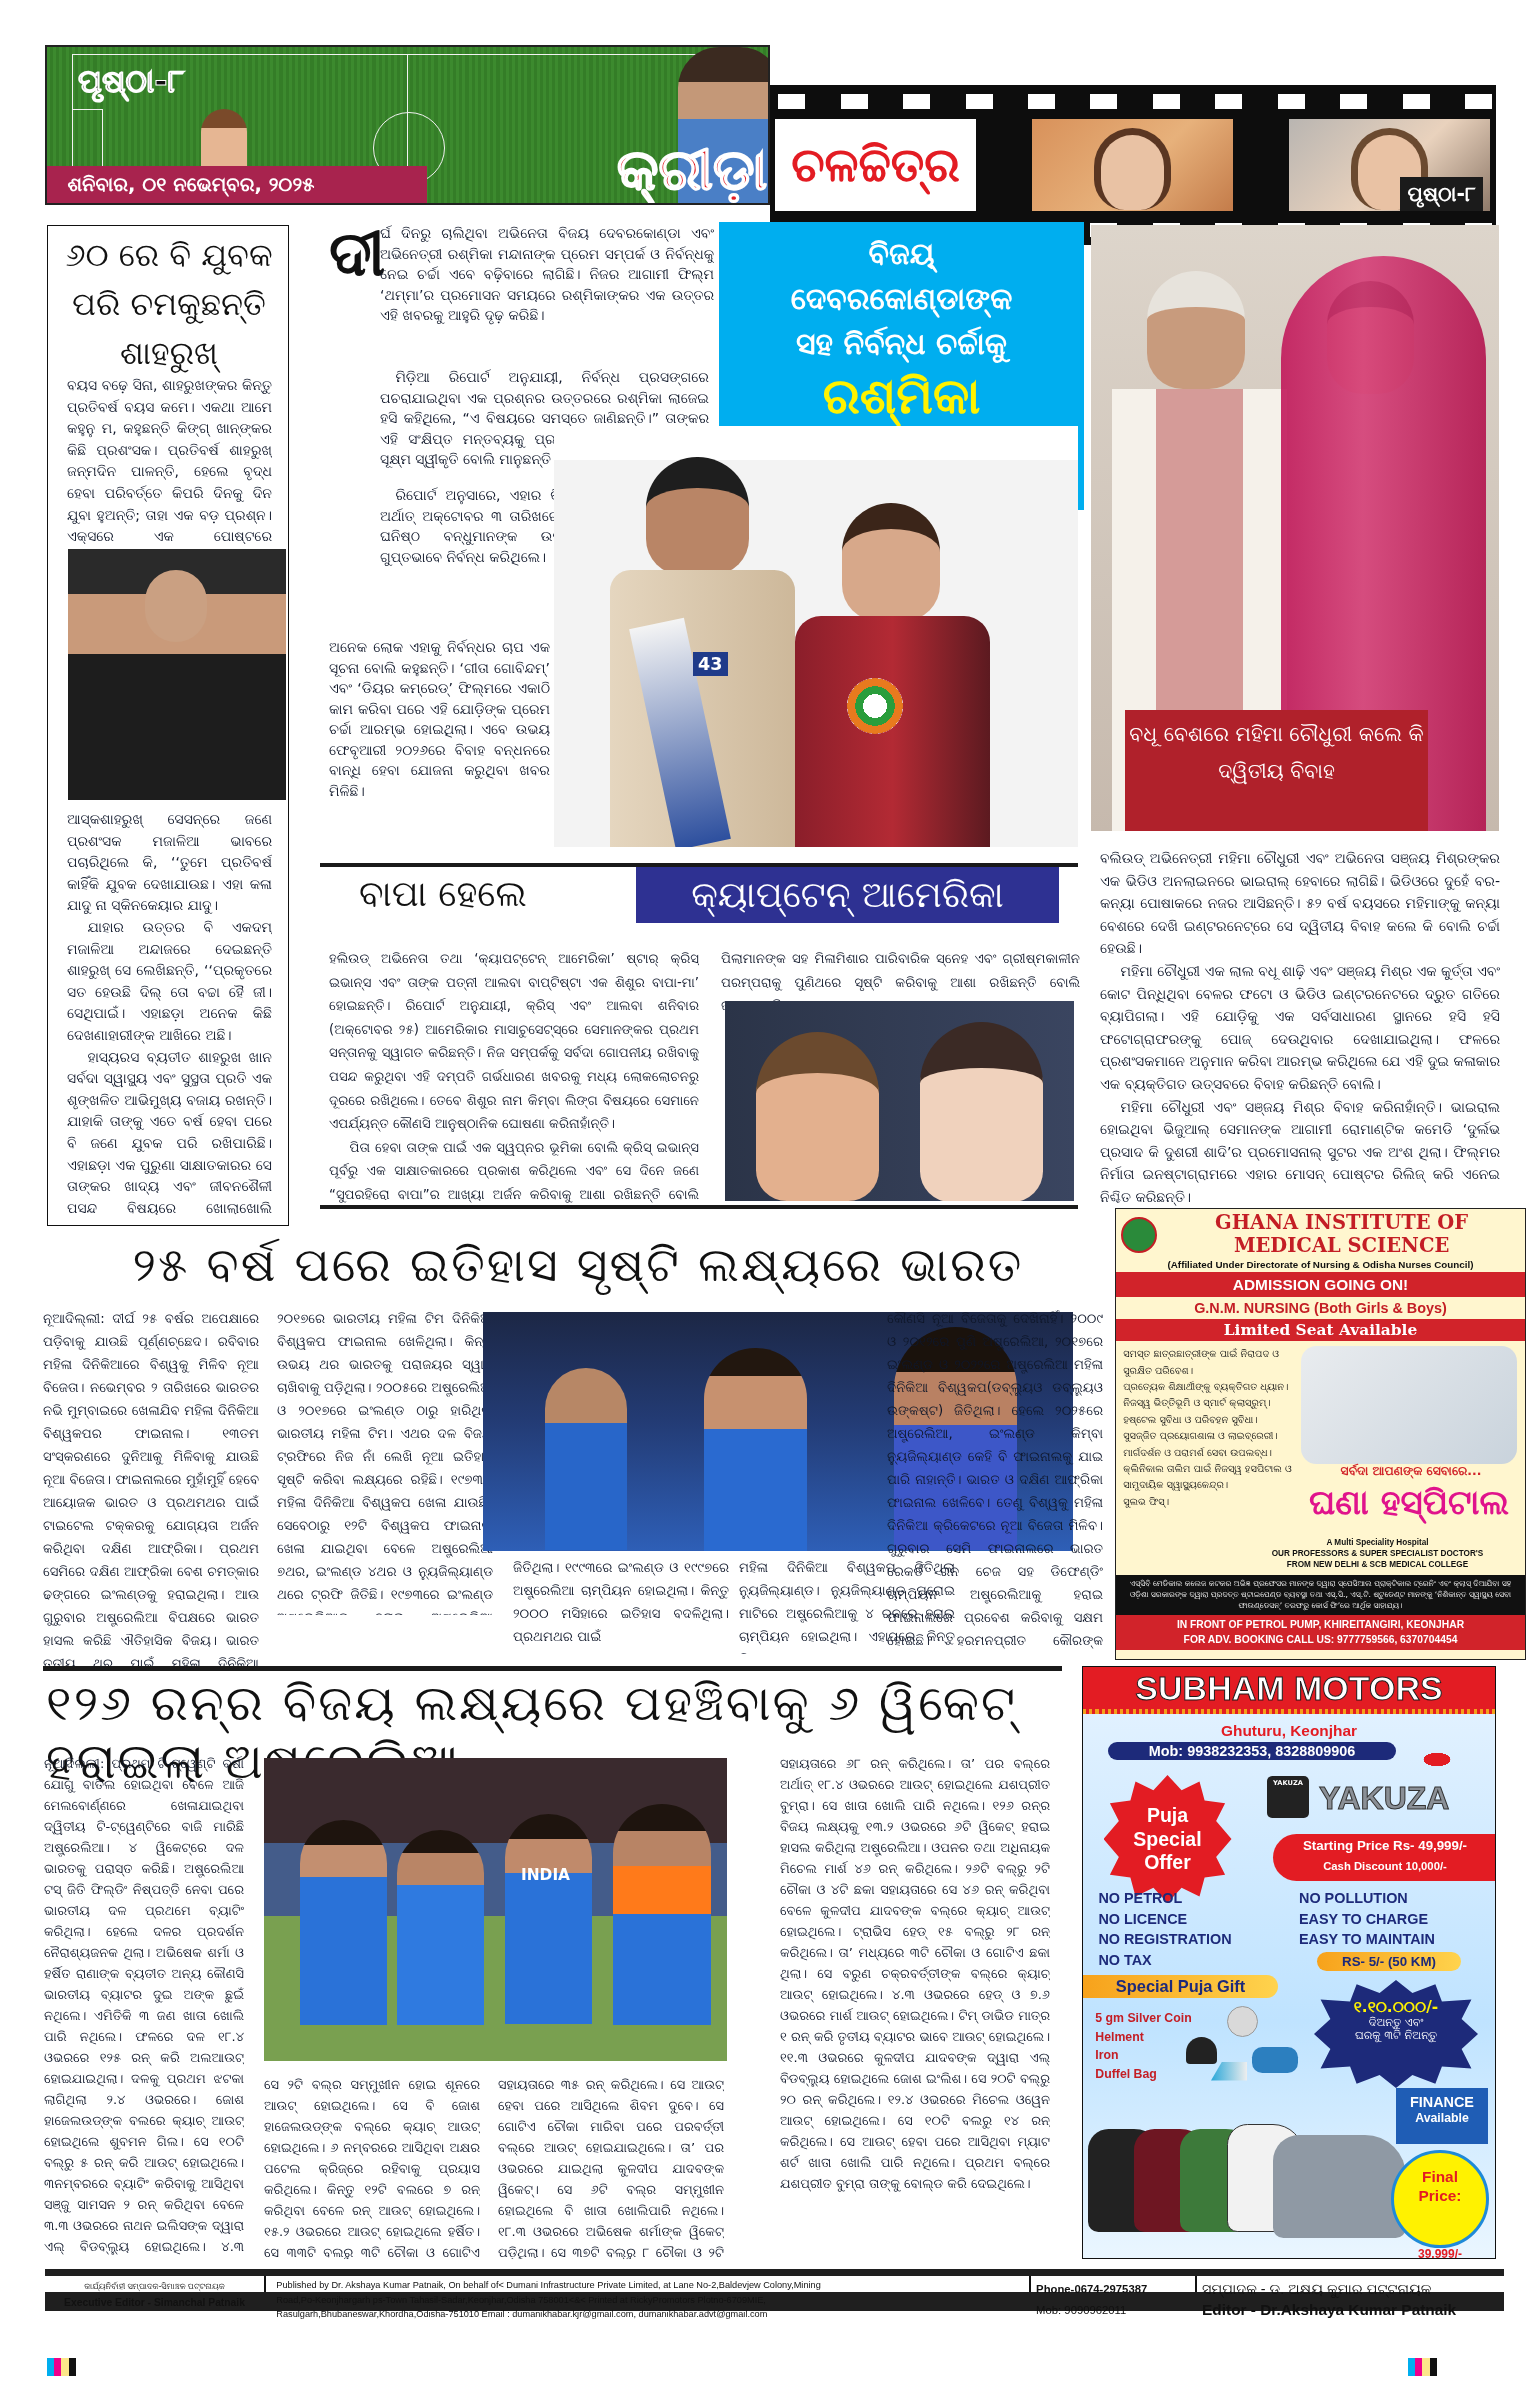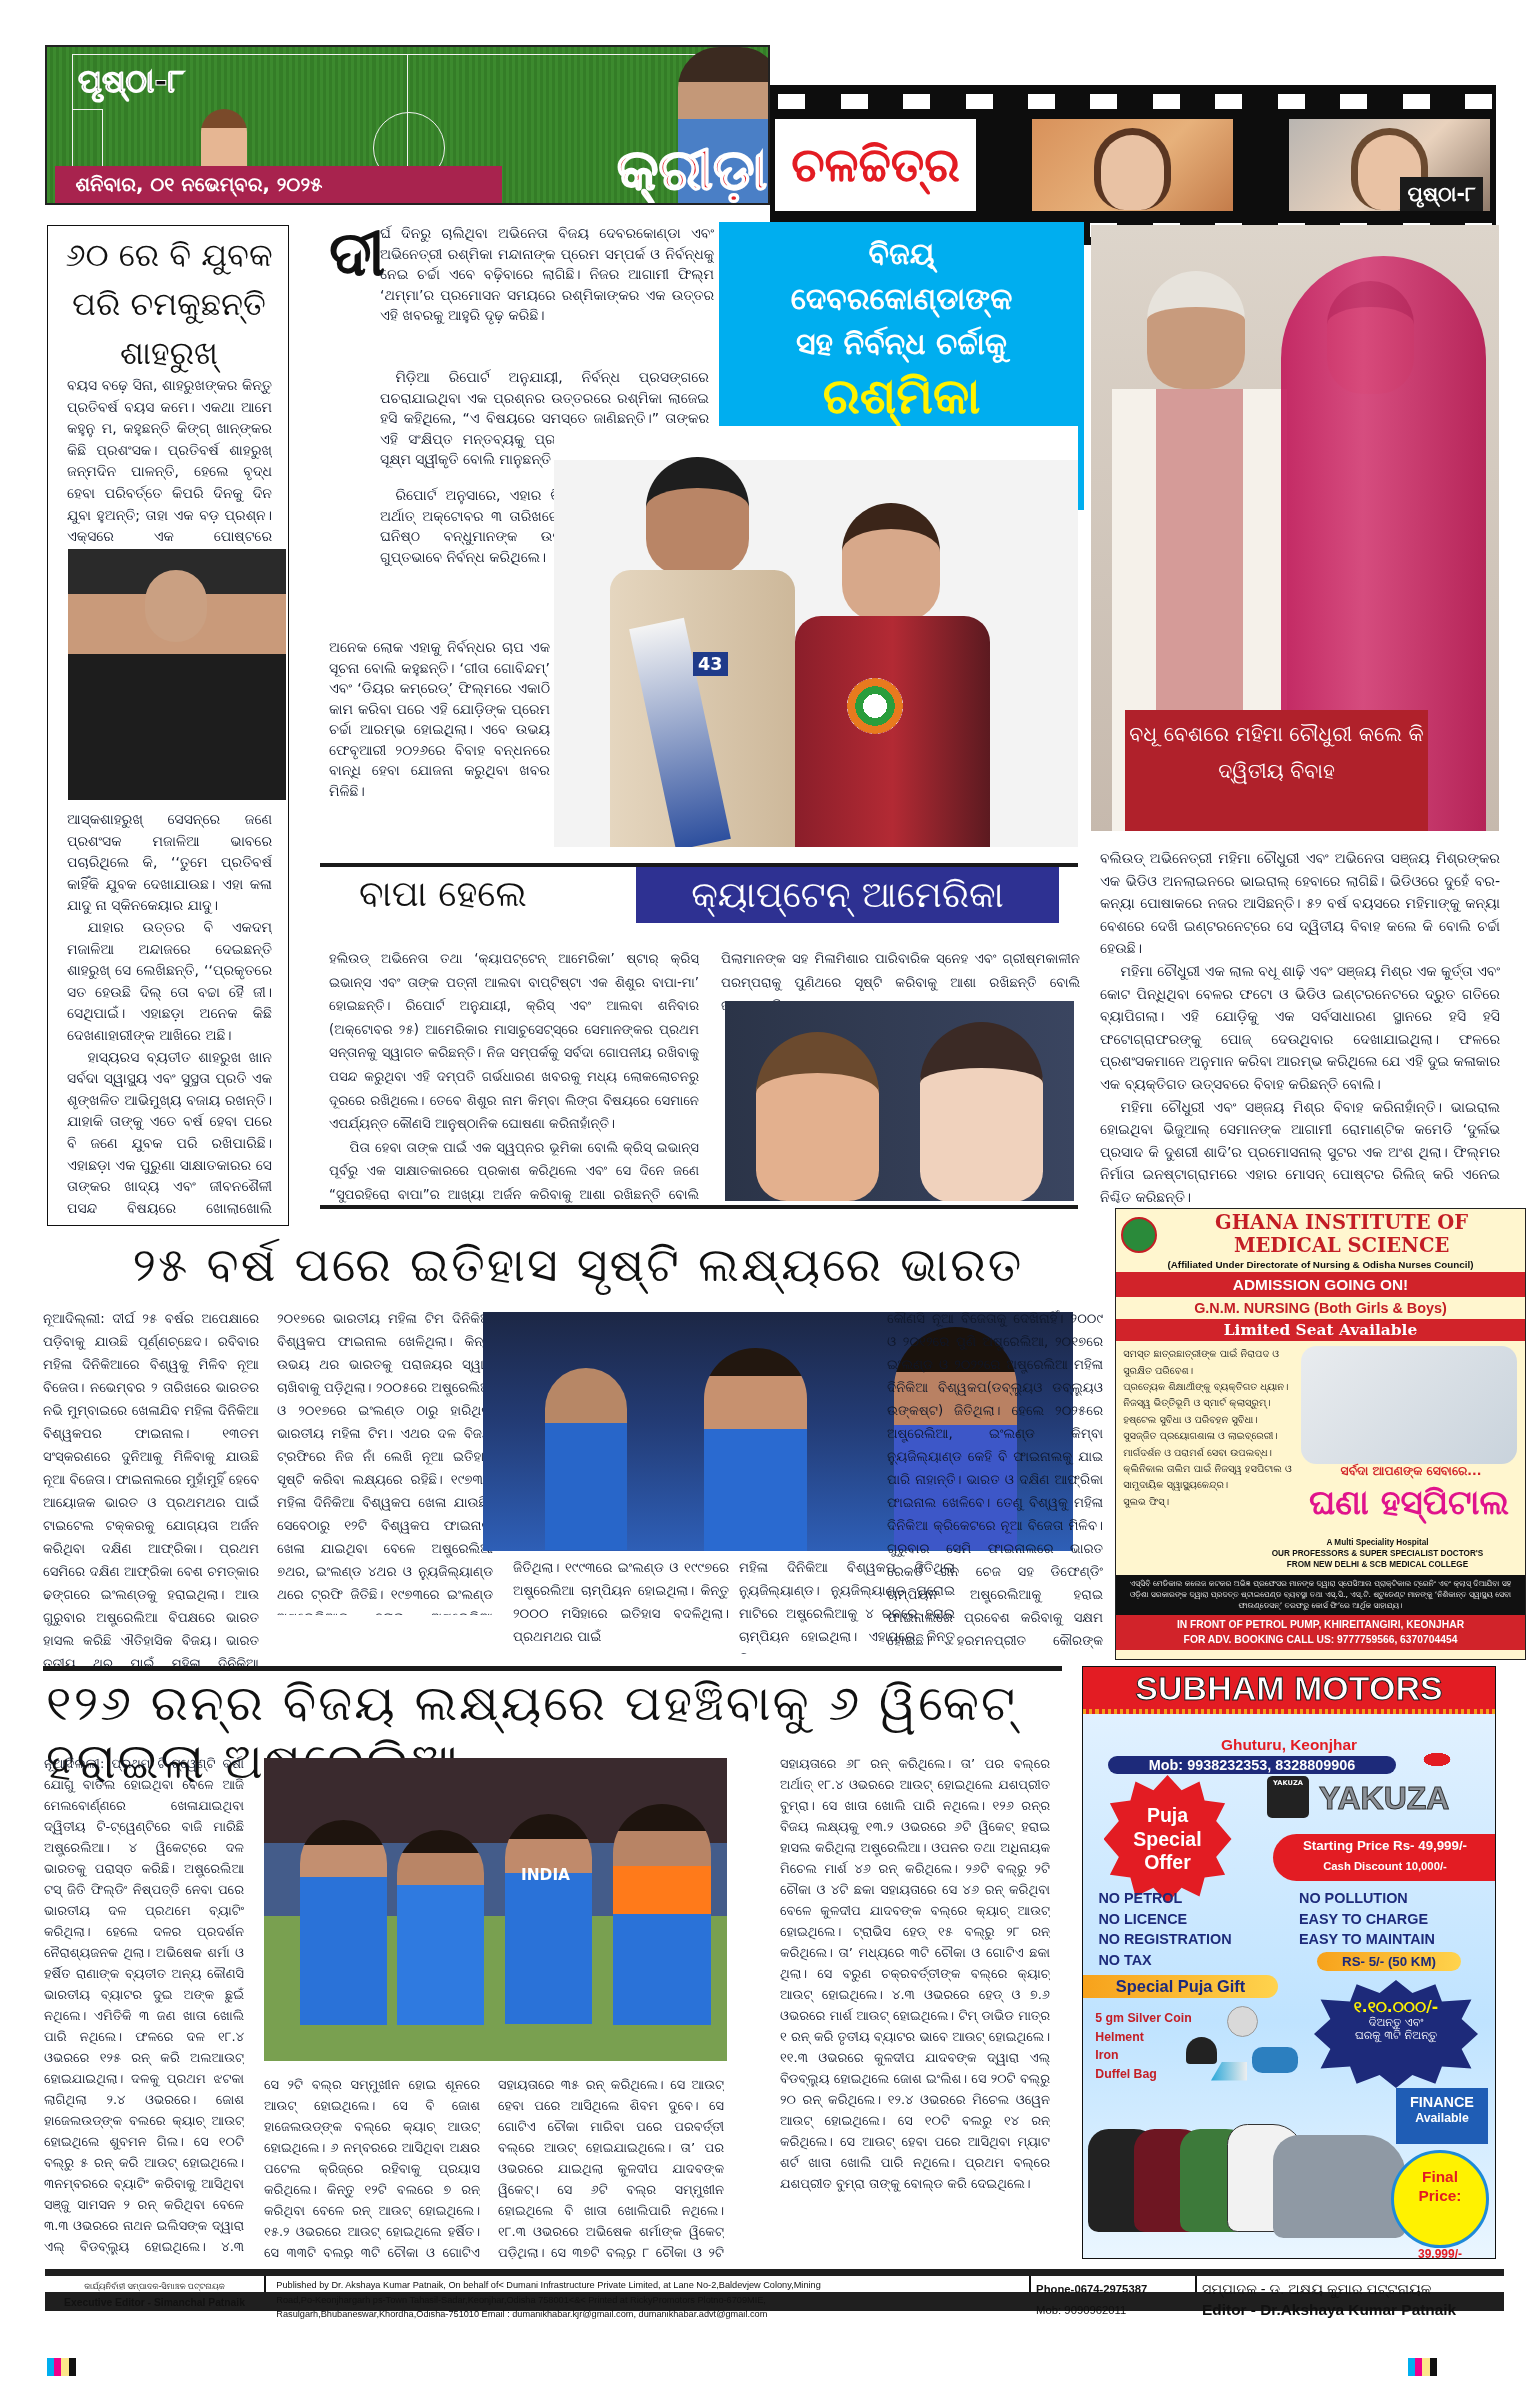--- a/index.html
+++ b/index.html
@@ -4,21 +4,21 @@
 <style>
   * { box-sizing: border-box; margin: 0; padding: 0; }
   body { width: 1533px; height: 2389px; background: #ffffff; font-family: "DejaVu Sans", sans-serif; color: #111; position: relative; overflow: hidden; }
   .abs { position: absolute; }
   .txt { font-size: 15.4px; line-height: 24px; text-align: justify; color: #0f172a; }
 
   
   .mast-left { left: 45px; top: 45px; width: 725px; height: 160px; background: repeating-linear-gradient(90deg,#3c8a2e 0 3.1px,#347d27 3.1px 6.2px); border: 2.1px solid #222; overflow: hidden; }
   .pitch-line { position: absolute; border: 1.5px solid #f2f2f2; }
   .page-tag { position: absolute; left: 31px; top: 15.4px; font-size: 32px; font-weight: 700; color: #111; -webkit-text-stroke: 1px #fff; }
-  .date-band { position: absolute; left: 8px; bottom: 0; width: 447px; height: 37px; background: #a8234e; color: #fff; font-size: 19.5px; font-weight: 700; display: flex; align-items: center; padding-left: 20.5px; }
+  .date-band { position: absolute; left: 0; bottom: 0; width: 380px; height: 37px; background: #a8234e; color: #fff; font-size: 19.5px; font-weight: 700; display: flex; align-items: center; padding-left: 20.5px; }
   .sport-word { position: absolute; left: 570px; top: 90px; font-size: 56px; font-weight: 700; color: #e31c23; -webkit-text-stroke: 1.5px #fff; }
   .player-fig { position: absolute; left: 631px; top: 0; width: 103px; height: 160px; background: linear-gradient(180deg,#3b2a20 0 22%,#c49878 22% 45%,#4a7fc6 45% 100%); border-radius: 41px 41px 0 0; }
   .filmstrip { left: 770px; top: 45px; width: 726px; height: 160px; background: #0d0d0d; margin-top: 40px; }
   .sprockets { position: absolute; left: 8.2px; width: 714px; height: 14.4px; display: flex; justify-content: space-between; }
   .sprockets span { width: 27px; height: 14.4px; background: #fff; }
   .frame { position: absolute; top: 34px; width: 201px; height: 92px; }
   .cinema-word { background: #fff; color: #e31c23; font-size: 47px; font-weight: 700; display: flex; align-items: center; justify-content: center; }
   .actress1 { background: linear-gradient(135deg,#d8915a,#e7b17b 55%,#c47c4a); }
   .actress2 { background: linear-gradient(135deg,#b9b5b1,#e9d2bd 55%,#8f7a6a); }
   .face { position: absolute; left: 62px; top: 9.2px; width: 77px; height: 82px; border-radius: 39px 39px 31px 31px; background: #e9c2a4; border: 7.2px solid #5a3622; border-bottom: none; }
@@ -230,21 +230,21 @@
   <div class="abs" style="left:349px;top:46px;width:98px;height:221px;border-radius:49px 49px 0 0;background:linear-gradient(180deg,#1e140e 0 12%,#b88465 12% 28%,#ff7a1a 28% 50%,#2a72d8 50%);"></div>
   <div class="abs" style="left:257px;top:108px;font-size:15.4px;font-weight:700;color:#fff;">INDIA</div>
 </div>
 <div class="abs txt" style="left:264px;top:2074px;width:216px;font-size:13px;line-height:21px;height:185px;overflow:hidden;">ସେ ୨ଟି ବଲ୍‌ର ସମ୍ମୁଖୀନ ହୋଇ ଶୂନରେ ଆଉଟ୍ ହୋଇଥିଲେ। ସେ ବି ଜୋଶ ହାଜେଲଉଡ୍‌ଙ୍କ ବଲ୍‌ରେ କ୍ୟାଚ୍ ଆଉଟ୍ ହୋଇଥିଲେ। ୬ ନମ୍ବରରେ ଆସିଥିବା ଅକ୍ଷର ପଟେଲ କ୍ରିଜ୍‌ରେ ରହିବାକୁ ପ୍ରୟାସ କରିଥିଲେ। କିନ୍ତୁ ୧୨ଟି ବଲରେ ୭ ରନ୍ କରିଥିବା ବେଳେ ରନ୍ ଆଉଟ୍ ହୋଇଥିଲେ। ୧୫.୨ ଓଭରରେ ଆଉଟ୍ ହୋଇଥିଲେ ହର୍ଷିତ। ସେ ୩୩ଟି ବଲରୁ ୩ଟି ଚୌକା ଓ ଗୋଟିଏ ଛକା</div>
 <div class="abs txt" style="left:498px;top:2074px;width:226px;font-size:13px;line-height:21px;height:185px;overflow:hidden;">ସହାୟତାରେ ୩୫ ରନ୍ କରିଥିଲେ। ସେ ଆଉଟ୍ ହେବା ପରେ ଆସିଥିଲେ ଶିବମ ଦୁବେ। ସେ ଗୋଟିଏ ଚୌକା ମାରିବା ପରେ ପରବର୍ତ୍ତୀ ବଲ୍‌ରେ ଆଉଟ୍ ହୋଇଯାଇଥିଲେ। ତା’ ପର ଓଭରରେ ଯାଇଥିଲା କୁଳଦୀପ ଯାଦବଙ୍କ ୱିକେଟ୍। ସେ ୬ଟି ବଲ୍‌ର ସମ୍ମୁଖୀନ ହୋଇଥିଲେ ବି ଖାତା ଖୋଲିପାରି ନଥିଲେ। ୧୮.୩ ଓଭରରେ ଅଭିଷେକ ଶର୍ମାଙ୍କ ୱିକେଟ୍ ପଡ଼ିଥିଲା। ସେ ୩୭ଟି ବଲ୍‌ରୁ ୮ ଚୌକା ଓ ୨ଟି ଛକା</div>
 <div class="abs txt" style="left:780px;top:1753px;width:270px;font-size:13px;line-height:21px;height:503px;overflow:hidden;">ସହାୟତାରେ ୬୮ ରନ୍ କରିଥିଲେ। ତା’ ପର ବଲ୍‌ରେ ଅର୍ଥାତ୍ ୧୮.୪ ଓଭରରେ ଆଉଟ୍ ହୋଇଥିଲେ ଯଶପ୍ରୀତ ବୁମ୍ରା। ସେ ଖାତା ଖୋଲି ପାରି ନଥିଲେ। ୧୨୬ ରନ୍‌ର ବିଜୟ ଲକ୍ଷ୍ୟକୁ ୧୩.୨ ଓଭରରେ ୬ଟି ୱିକେଟ୍ ହରାଇ ହାସଲ କରିଥିଲା ଅଷ୍ଟ୍ରେଲିଆ। ଓପନର ତଥା ଅଧିନାୟକ ମିଚେଲ ମାର୍ଶ ୪୬ ରନ୍ କରିଥିଲେ। ୨୬ଟି ବଲ୍‌ରୁ ୨ଟି ଚୌକା ଓ ୪ଟି ଛକା ସହାୟତାରେ ସେ ୪୬ ରନ୍ କରିଥିବା ବେଳେ କୁଳଦୀପ ଯାଦବଙ୍କ ବଲ୍‌ରେ କ୍ୟାଚ୍ ଆଉଟ୍ ହୋଇଥିଲେ। ଟ୍ରାଭିସ ହେଡ୍ ୧୫ ବଲ୍‌ରୁ ୨୮ ରନ୍ କରିଥିଲେ। ତା’ ମଧ୍ୟରେ ୩ଟି ଚୌକା ଓ ଗୋଟିଏ ଛକା ଥିଲା। ସେ ବରୁଣ ଚକ୍ରବର୍ତ୍ତୀଙ୍କ ବଲ୍‌ରେ କ୍ୟାଚ୍ ଆଉଟ୍ ହୋଇଥିଲେ। ୪.୩ ଓଭରରେ ହେଡ୍ ଓ ୭.୬ ଓଭରରେ ମାର୍ଶ ଆଉଟ୍ ହୋଇଥିଲେ। ଟିମ୍ ଡାଭିଡ ମାତ୍ର ୧ ରନ୍ କରି ତୃତୀୟ ବ୍ୟାଟର ଭାବେ ଆଉଟ୍ ହୋଇଥିଲେ। ୧୧.୩ ଓଭରରେ କୁଳଦୀପ ଯାଦବଙ୍କ ଦ୍ୱାରା ଏଲ୍ ବିଡବ୍ଲ୍ୟୁ ହୋଇଥିଲେ ଜୋଶ ଇଂଲିଶ। ସେ ୨୦ଟି ବଲ୍‌ରୁ ୨୦ ରନ୍ କରିଥିଲେ। ୧୨.୪ ଓଭରରେ ମିଚେଲ ଓୱେନ ଆଉଟ୍ ହୋଇଥିଲେ। ସେ ୧୦ଟି ବଲରୁ ୧୪ ରନ୍ କରିଥିଲେ। ସେ ଆଉଟ୍ ହେବା ପରେ ଆସିଥିବା ମ୍ୟାଟ ଶର୍ଟ ଖାତା ଖୋଲି ପାରି ନଥିଲେ। ପ୍ରଥମ ବଲ୍‌ରେ ଯଶପ୍ରୀତ ବୁମ୍ରା ତାଙ୍କୁ ବୋଲ୍ଡ କରି ଦେଇଥିଲେ।</div>
 
 <div class="abs subham-ad">
   <div style="background:#e31c23;color:#fff;text-align:center;font-family:'Liberation Sans',sans-serif;font-weight:700;font-size:34px;line-height:42px;-webkit-text-stroke:1px #1a1a1a;">SUBHAM MOTORS</div>
   <div style="height:5.1px;background:repeating-linear-gradient(90deg,#f3a21b 0 3.1px,#e31c23 3.1px 6.2px);"></div>
-  <div style="text-align:center;color:#e31c23;font-weight:700;font-size:15.4px;margin-top:22px;font-family:'Liberation Sans',sans-serif;">Ghuturu, Keonjhar</div>
+  <div style="text-align:center;color:#e31c23;font-weight:700;font-size:15.4px;margin-top:8px;font-family:'Liberation Sans',sans-serif;">Ghuturu, Keonjhar</div>
   <div style="margin:2.1px 0 0 25px;width:288px;background:#1d2a7a;color:#fff;font-weight:700;font-size:14.4px;border-radius:15.4px;text-align:center;padding:1px 0;font-family:'Liberation Sans',sans-serif;">Mob: 9938232353, 8328809906</div>
   <div class="abs" style="left:323px;top:77px;width:62px;height:31px;background:radial-gradient(ellipse,#e31c23 0 30%,transparent 31%);"></div>
   <div class="abs" style="left:20.5px;top:108px;width:128px;height:128px;background:#e31c23;clip-path:polygon(50% 0,61% 12%,75% 5%,79% 20%,95% 22%,88% 36%,100% 50%,88% 64%,95% 78%,79% 80%,75% 95%,61% 88%,50% 100%,39% 88%,25% 95%,21% 80%,5% 78%,12% 64%,0 50%,12% 36%,5% 22%,21% 20%,25% 5%,39% 12%);color:#fff;font-weight:700;font-size:19.5px;line-height:23.6px;text-align:center;padding-top:29px;font-family:'Liberation Sans',sans-serif;">
     <div>Puja</div>
     <div>Special</div>
     <div>Offer</div>
   </div>
   <div class="abs" style="left:184px;top:109px;width:42px;height:42px;background:#222;border-radius:5.1px;color:#fff;font-size:6.7px;font-weight:700;text-align:center;padding-top:3.1px;">YAKUZA</div>
   <div class="abs" style="left:236px;top:113px;font-size:32px;font-weight:700;color:#8a8f96;-webkit-text-stroke:1px #333;font-family:'Liberation Sans',sans-serif;">YAKUZA</div>
   <div class="abs" style="left:190px;top:167px;width:224px;height:47px;background:#e31c23;border-radius:23.6px 0 0 23.6px;color:#fff;font-weight:700;text-align:center;font-family:'Liberation Sans',sans-serif;">

